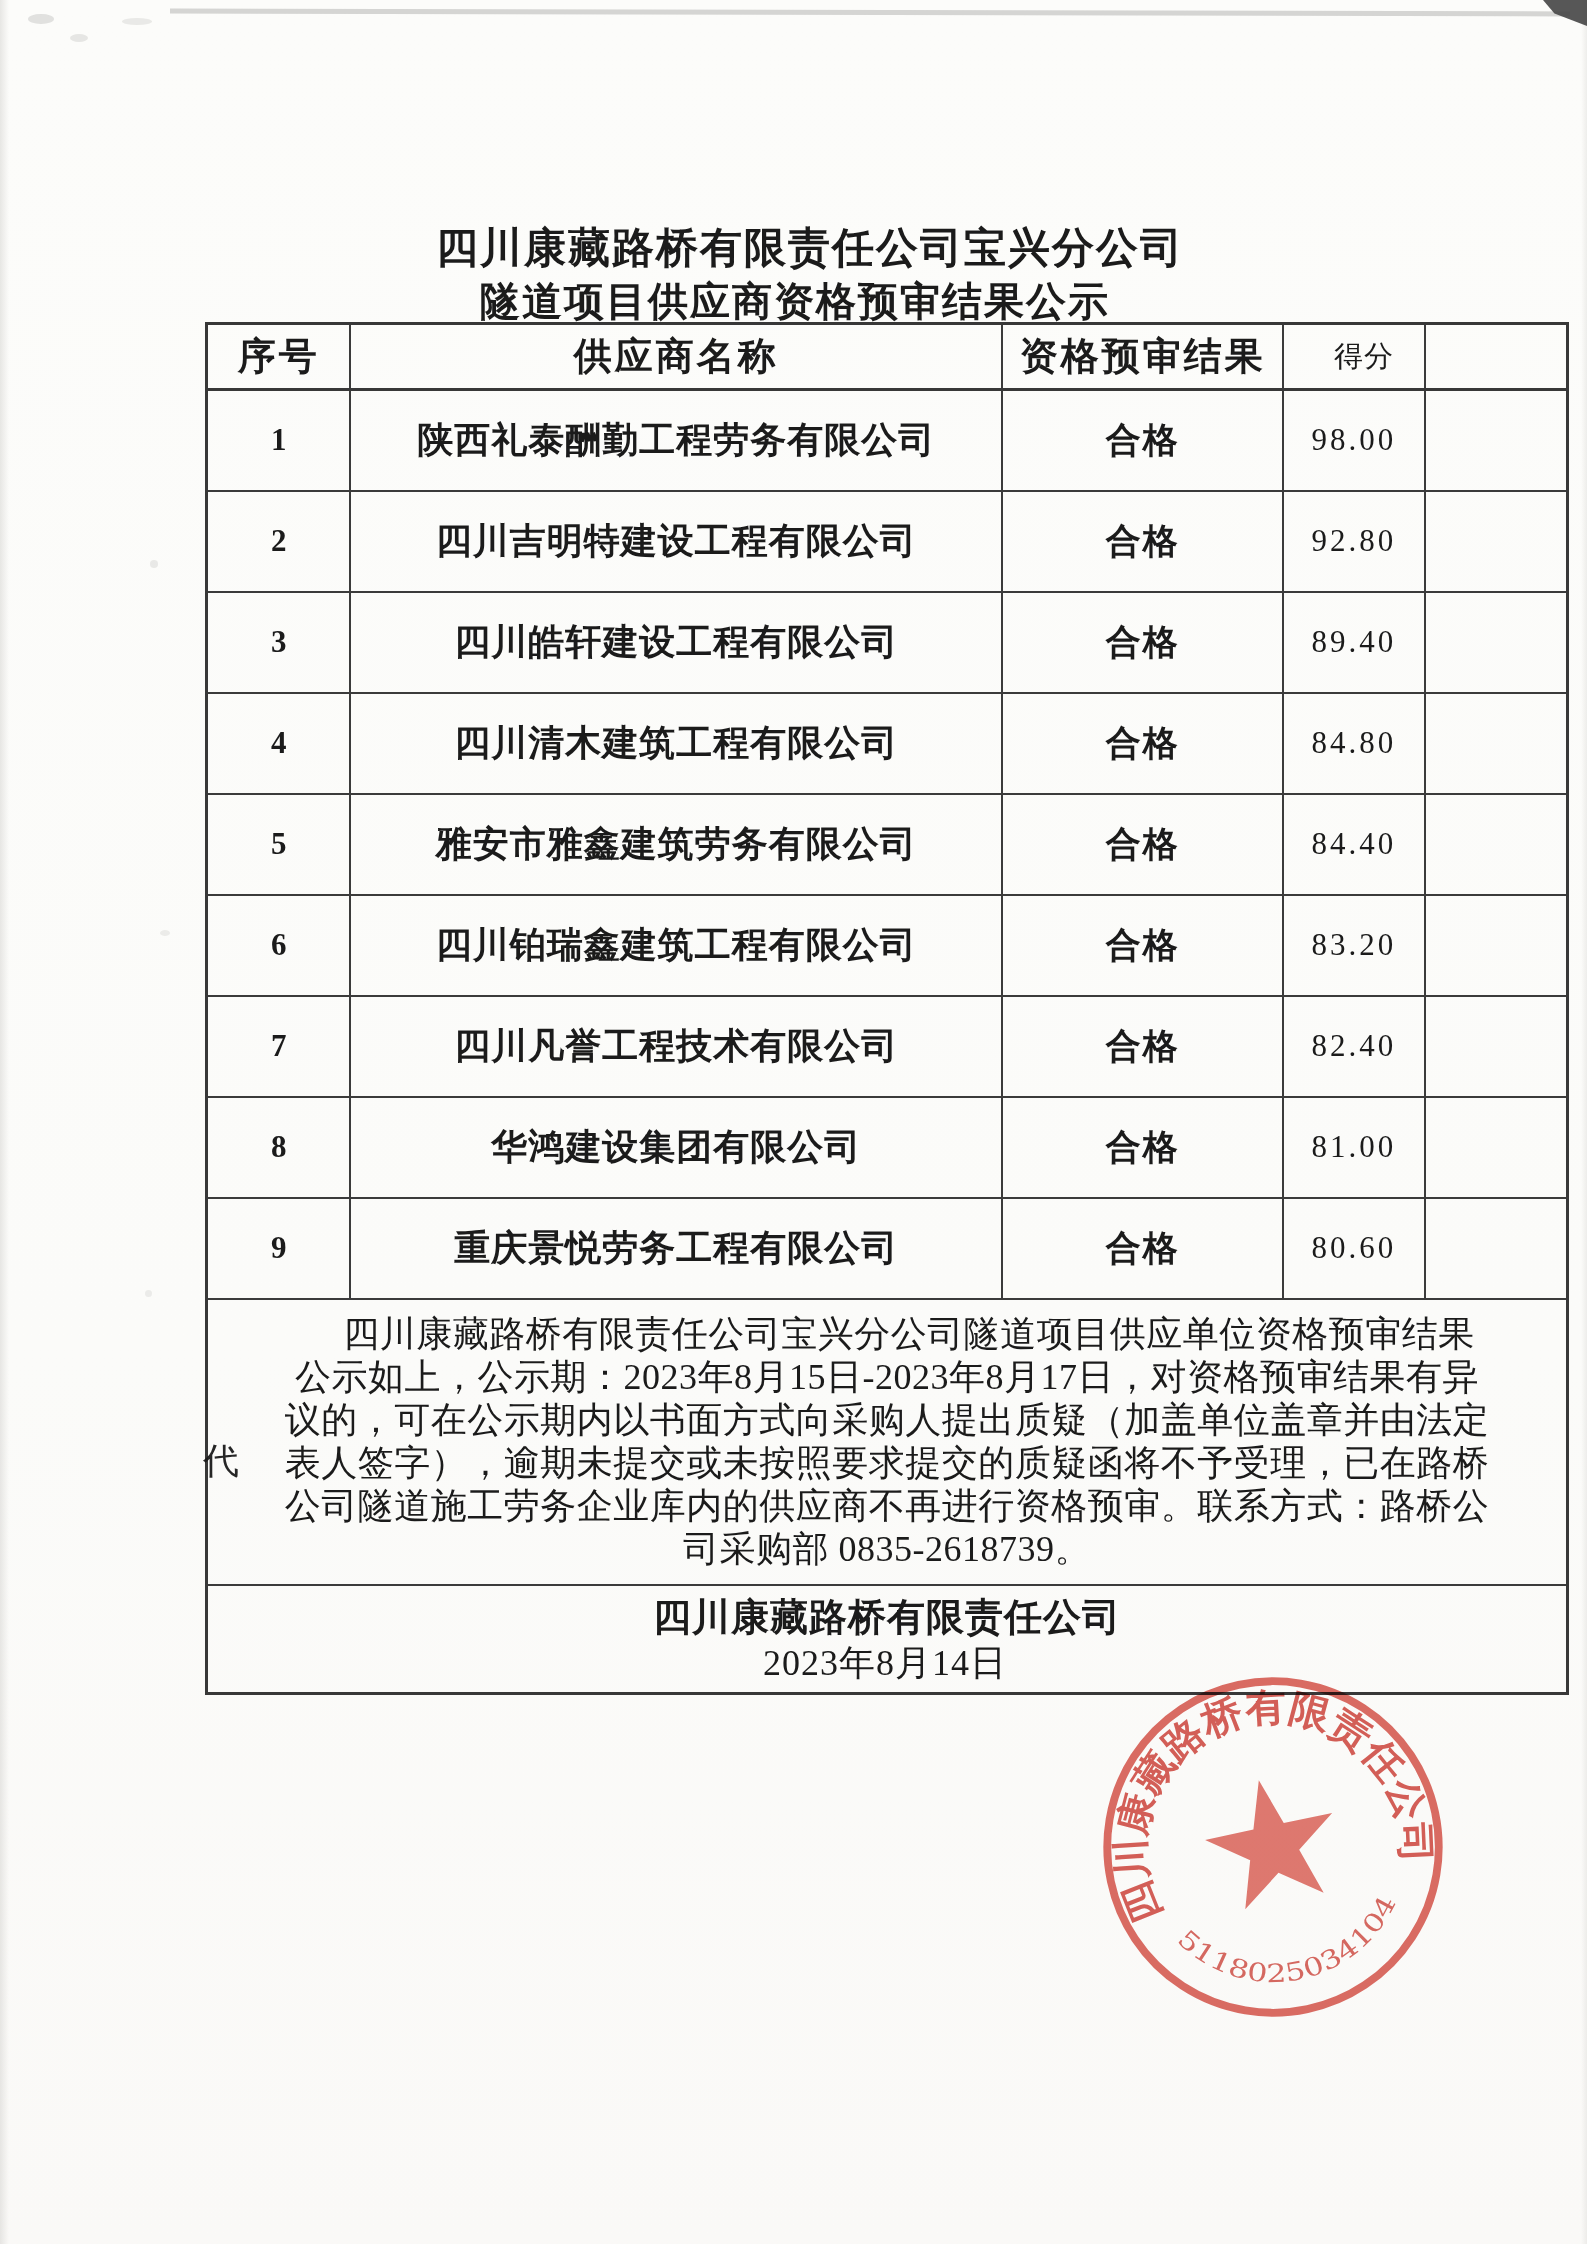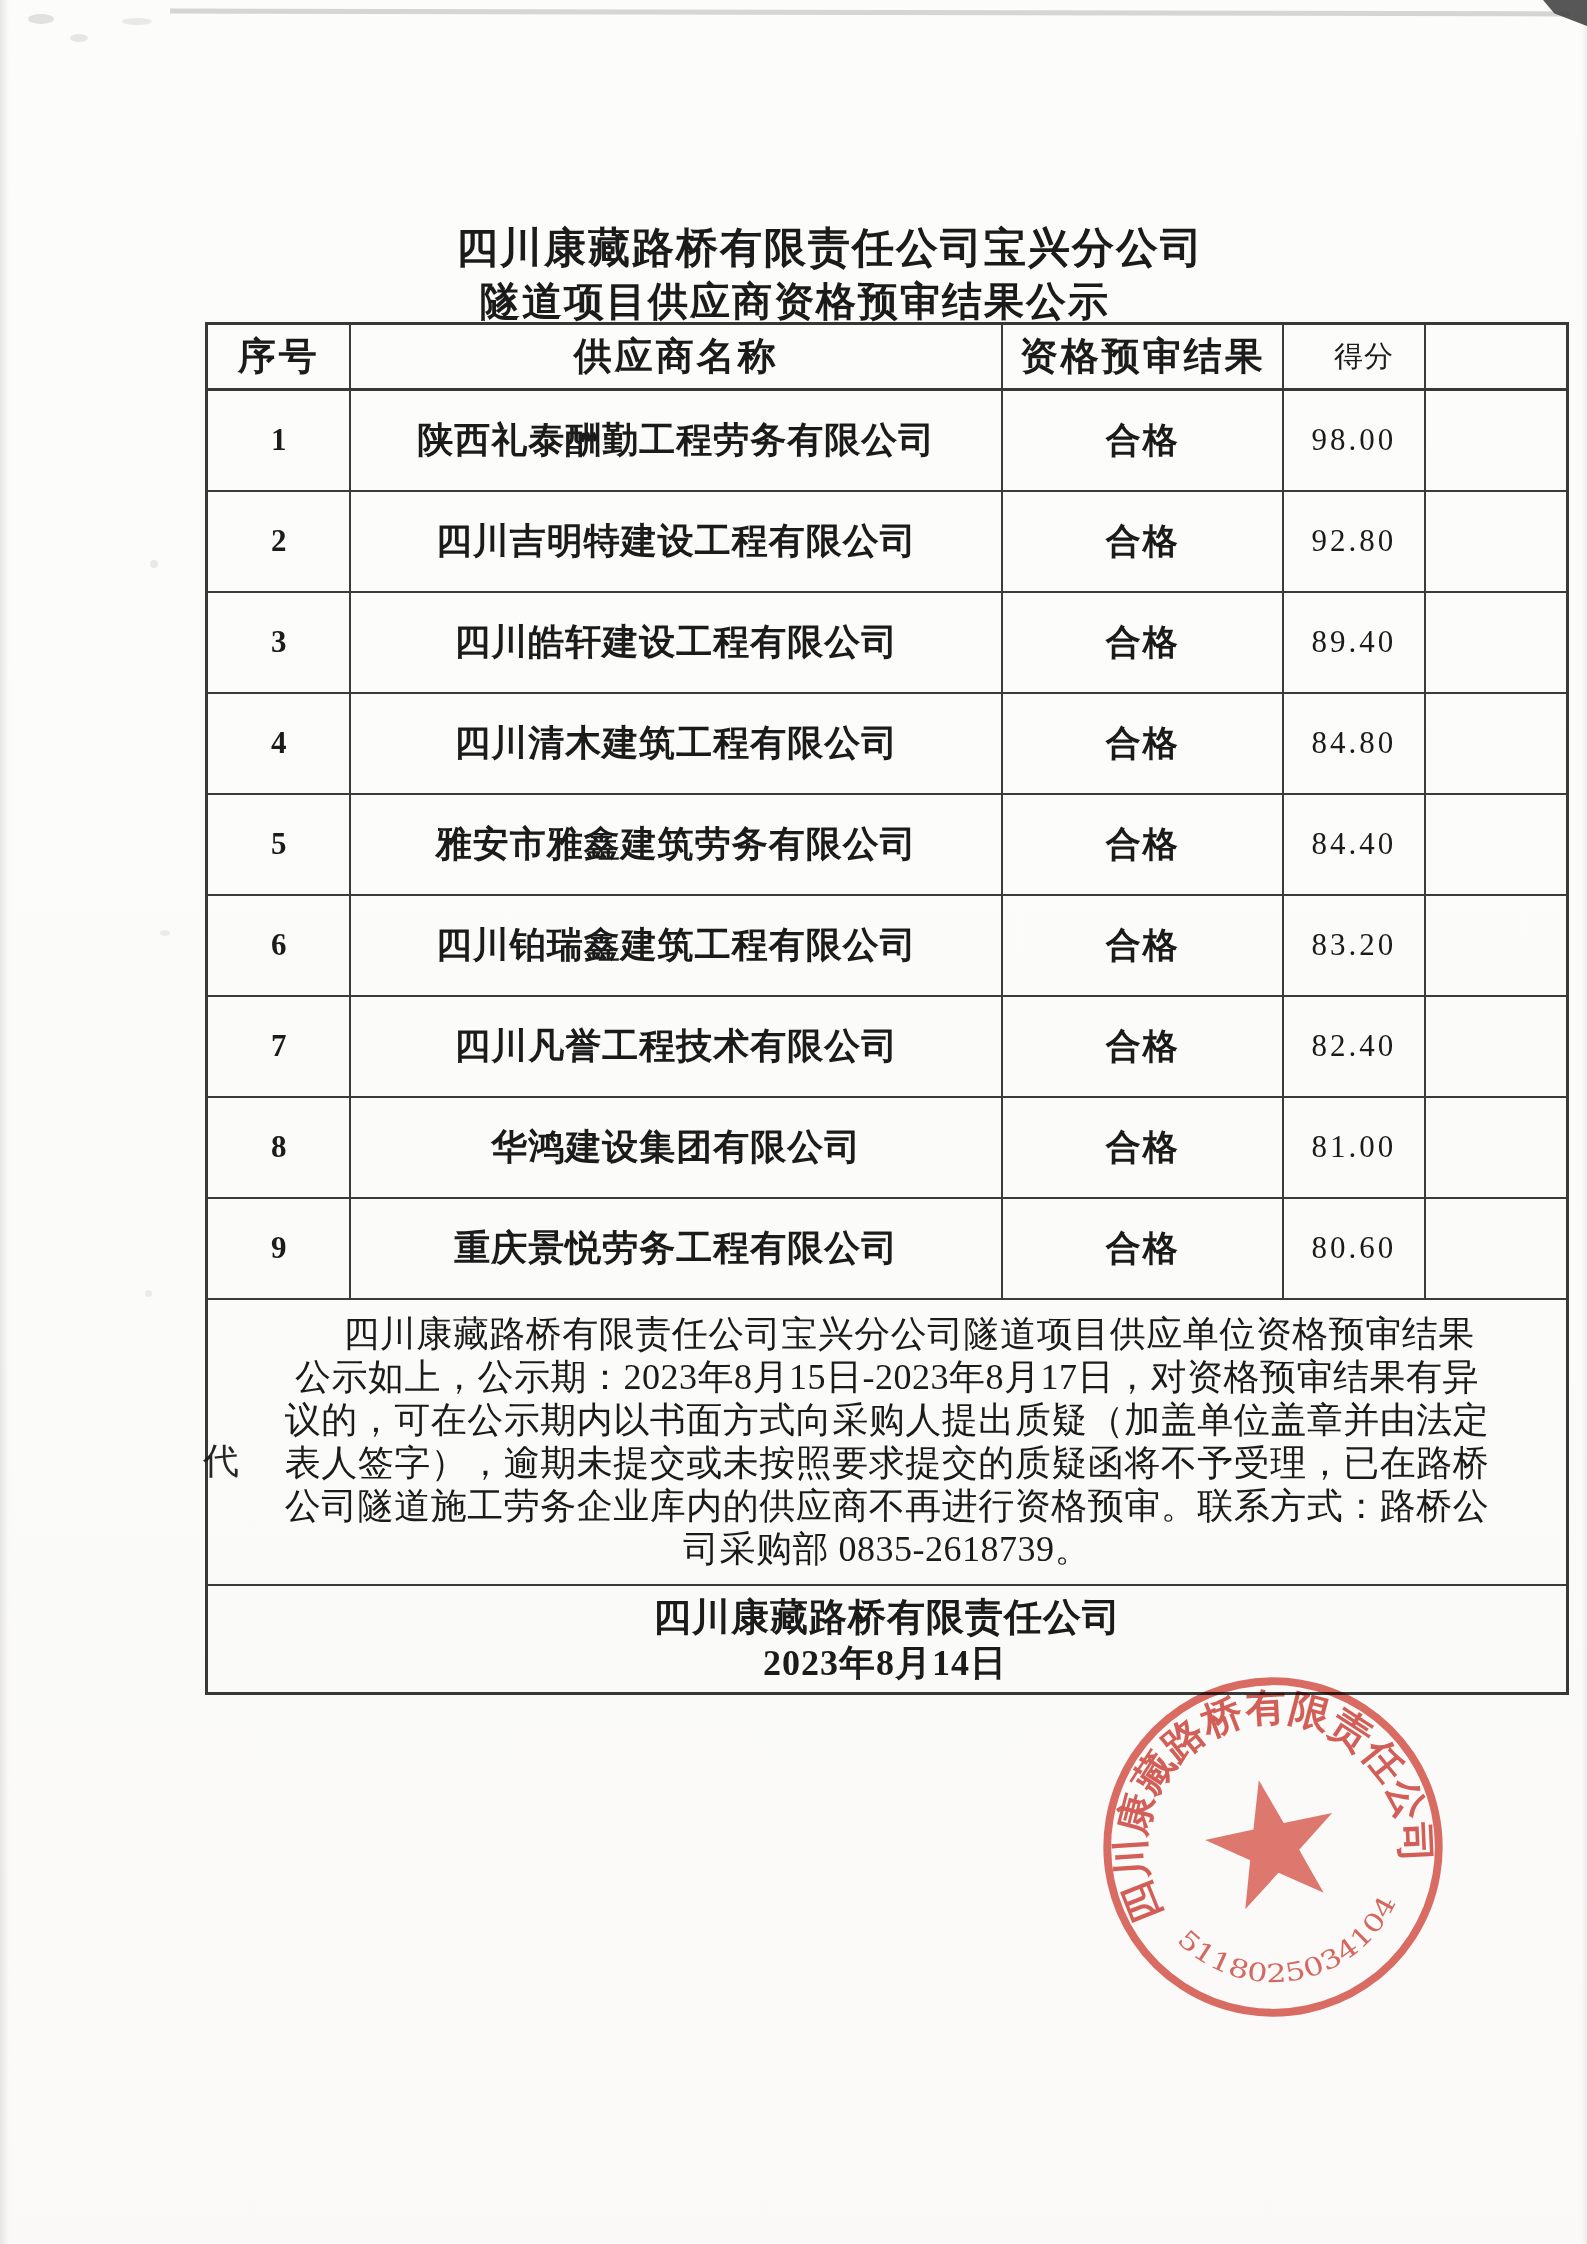--- a/index.html
+++ b/index.html
@@ -18,21 +18,21 @@
   .scan-corner{position:absolute;left:1543px;top:0;width:44px;height:26px;background:#454545;
     opacity:.9;clip-path:polygon(0 0,100% 0,100% 100%,26% 52%);}
   .smudge{position:absolute;background:#c6c6c3;border-radius:50%;}
   .s1{left:28px;top:14px;width:26px;height:10px;opacity:.5;}
   .s2{left:70px;top:34px;width:18px;height:8px;opacity:.4;}
   .s3{left:122px;top:18px;width:30px;height:7px;opacity:.35;}
   .s4{left:150px;top:560px;width:8px;height:8px;opacity:.35;}
   .s5{left:160px;top:930px;width:10px;height:6px;opacity:.3;}
   .s6{left:145px;top:1290px;width:7px;height:7px;opacity:.3;}
 
-  .title1{position:absolute;left:222px;top:220px;width:1216px;text-align:center;
+  .title1{position:absolute;left:202px;top:220px;width:1216px;text-align:center;
     font-size:42px;font-weight:bold;letter-spacing:2px;white-space:nowrap;}
   .title2{position:absolute;left:187px;top:274px;width:1216px;text-align:center;
     font-size:40px;font-weight:bold;letter-spacing:2px;white-space:nowrap;}
 
   table.main{position:absolute;left:205px;top:322px;width:1364px;
     border-collapse:collapse;table-layout:fixed;
     border:3px solid #383838;}
   table.main td,table.main th{border:2px solid #3b3b3b;text-align:center;
     vertical-align:middle;padding:0;overflow:visible;}
   tr.hdr{height:66px;}
@@ -47,21 +47,21 @@
   tr.notice-row{height:286px;}
   td.notice-cell{vertical-align:top;text-align:left;padding:22px 8px 0 12px;}
   .n-line{position:relative;font-size:36px;line-height:43px;letter-spacing:.5px;
     white-space:nowrap;font-weight:500;}
   .n-indent{padding-left:44px;}
   .overlap-char{position:absolute;left:-5px;top:-2px;opacity:.95;}
 
   tr.sig-row{height:109px;}
   td.sig-cell{vertical-align:top;text-align:right;padding:10px 14px 0 0;}
   .sig-company{font-size:38px;font-weight:600;letter-spacing:1px;line-height:48px;white-space:nowrap;}
-  .sig-date{font-size:36px;font-weight:700;letter-spacing:1px;line-height:44px;margin-right:4px;white-space:nowrap;}
+  .sig-date{font-size:36px;font-weight:400;letter-spacing:1px;line-height:44px;margin-right:4px;white-space:nowrap;}
 
   .seal{position:absolute;left:1078px;top:1652px;width:390px;height:390px;
     transform:rotate(-12deg);mix-blend-mode:multiply;pointer-events:none;}
 </style>
 </head>
 <body>
 
 <div class="edge-left"></div>
 <div class="edge-right"></div>
 <div class="scan-streak"></div>

